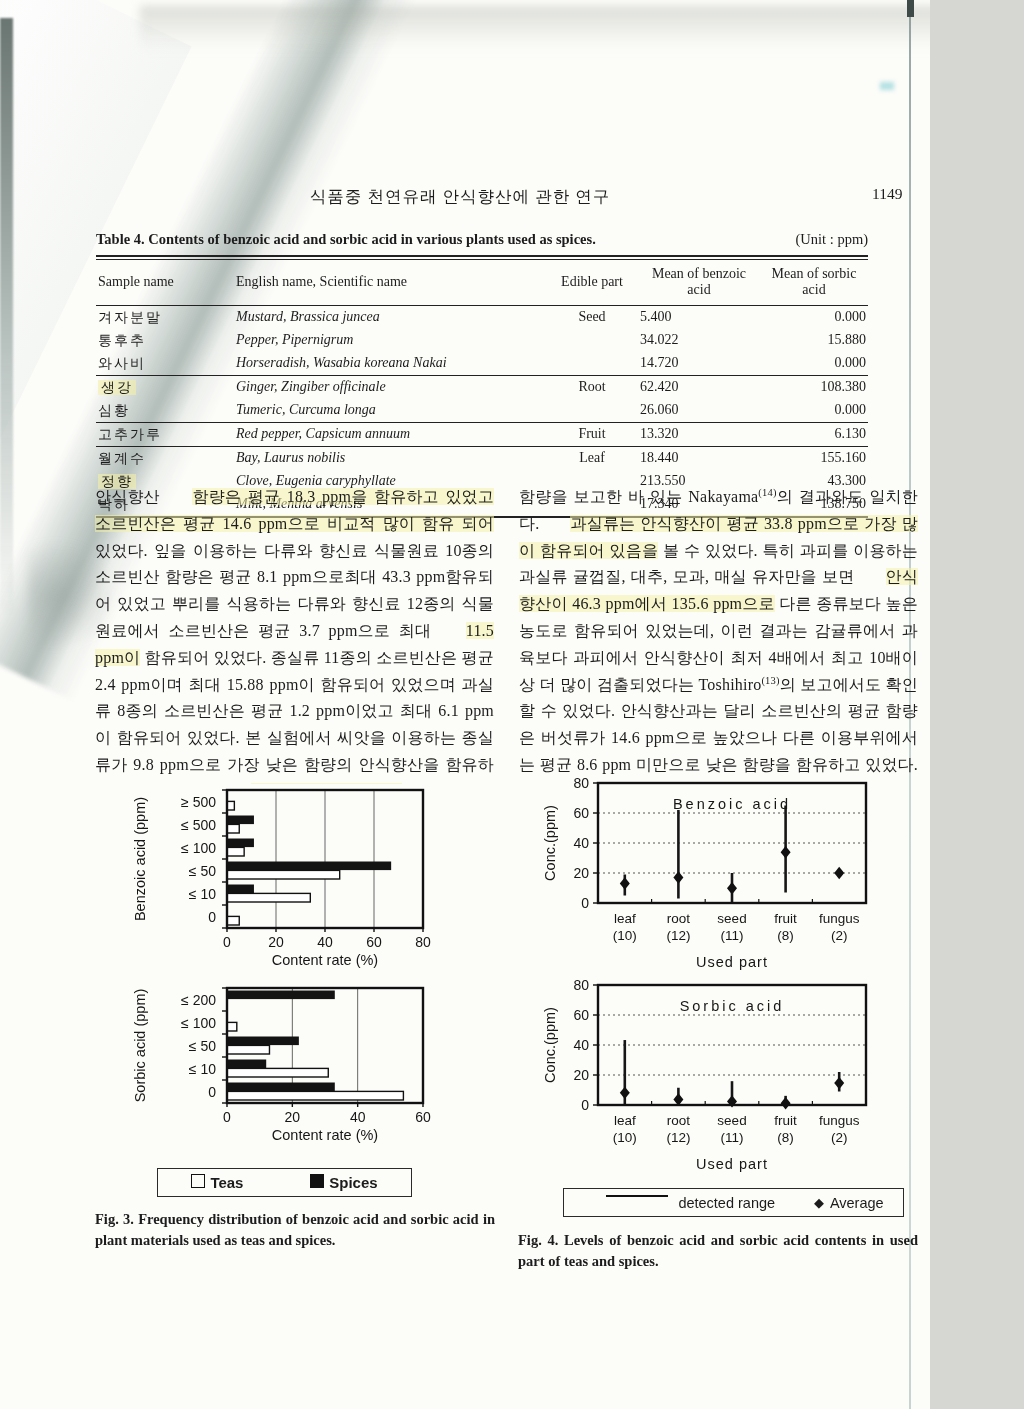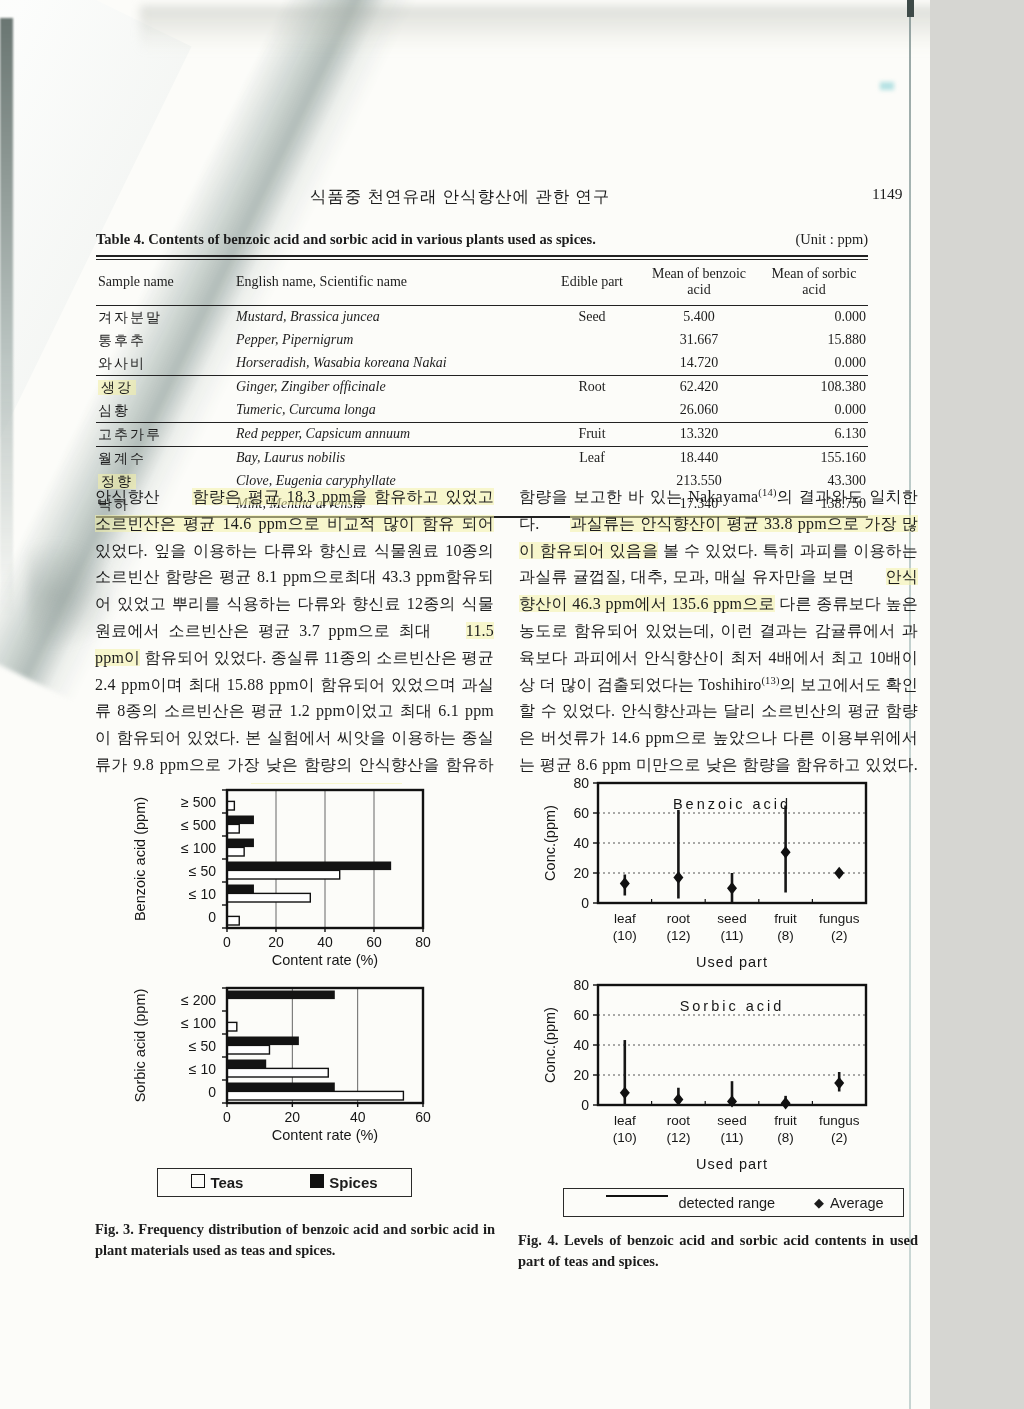--- a/index.html
+++ b/index.html
@@ -33,21 +33,21 @@
   .tblcap{display:flex;justify-content:space-between;align-items:flex-end;margin-bottom:7px;font-size:14.5px;}
   .tblcap .cap{font-weight:bold;}
   .tbl-outer{border-top:2.5px solid #222;padding-top:2px;}
   table.data{width:100%;border-collapse:collapse;border-top:1px solid #222;border-bottom:2px solid #222;font-size:14px;}
   table.data th{font-weight:normal;font-size:14px;padding:6px 2px 7px;vertical-align:middle;}
   table.data td{padding:2.5px 2px;vertical-align:top;}
   table.data tbody tr.gstart td{border-top:1.4px solid #222;}
   td.c-sample{padding-left:22px;letter-spacing:2px;}
   td.c-eng{font-style:italic;}
   td.c-part{text-align:center;}
-  td.c-benz{text-align:center;padding-right:30px;}
+  td.c-benz{text-align:left;padding-right:30px;}
   td.c-sorb{text-align:right;padding-right:12px;}
   th.h-sample{text-align:left;padding-left:2px;}
   th.h-eng{text-align:left;padding-left:28px;}
   th.h-part,th.h-benz,th.h-sorb{text-align:center;}
   .hlrow{background:rgba(243,240,168,.6);padding:0 3px;}
   
   .bodycol{position:absolute;top:468px;width:399px;height:300px;overflow:hidden;
       font-size:16px;line-height:26.8px;text-align:justify;letter-spacing:.2px;}
   #col-left{left:95px;} #col-right{left:519px;}
   .hl{background:rgba(243,240,168,.55);margin-left:26px;}
@@ -58,21 +58,21 @@
   svg text{font-family:"Liberation Sans","DejaVu Sans",sans-serif;fill:#161616;}
   .legendbox{border:1.6px solid #2a2a2a;display:flex;align-items:center;justify-content:space-around;
       height:27px;font-family:"Liberation Sans","DejaVu Sans",sans-serif;font-size:15px;font-weight:bold;}
   #fig3 .legendbox{width:253px;margin:16px 0 0 62px;}
   #fig4 .legendbox{width:316px;margin:10px 0 0 45px;font-weight:normal;font-size:14.5px;padding-left:23px;}
   .sw{display:inline-block;width:12px;height:12px;border:1.6px solid #111;vertical-align:-1px;margin-right:5px;}
   .sw.filled{background:#111;}
   .lgitem{display:flex;align-items:flex-start;}
   .lnsample{display:inline-block;width:62px;height:0;border-top:2px solid #111;margin-right:10px;}
   .avg-diamond{font-size:13px;margin-right:6px;}
-  .figcap{margin-top:22px;font-weight:bold;font-size:14.5px;line-height:1.45;text-align:justify;}
+  .figcap{margin-top:12px;font-weight:bold;font-size:14.5px;line-height:1.45;text-align:justify;}
   #fig4 .figcap{margin-top:13px;}
 </style>
 </head>
 <body>
 
 <div class="page">
 
   <div class="fold-white"></div>
   <div class="fold-band"></div>
   <div class="edge-left"></div>
@@ -112,21 +112,21 @@
             <tr class="gstart">
               <td class="c-sample">겨자분말</td>
               <td class="c-eng">Mustard, Brassica juncea</td>
               <td class="c-part" rowspan="3">Seed</td>
               <td class="c-benz">5.400</td>
               <td class="c-sorb">0.000</td>
             </tr>
             <tr>
               <td class="c-sample">통후추</td>
               <td class="c-eng">Pepper, Pipernigrum</td>
-              <td class="c-benz">31.667</td>
+              <td class="c-benz">34.022</td>
               <td class="c-sorb">15.880</td>
             </tr>
             <tr>
               <td class="c-sample">와사비</td>
               <td class="c-eng">Horseradish, Wasabia koreana Nakai</td>
               <td class="c-benz">14.720</td>
               <td class="c-sorb">0.000</td>
             </tr>
             <tr class="gstart">
               <td class="c-sample"><span class="hlrow">생강</span></td>

